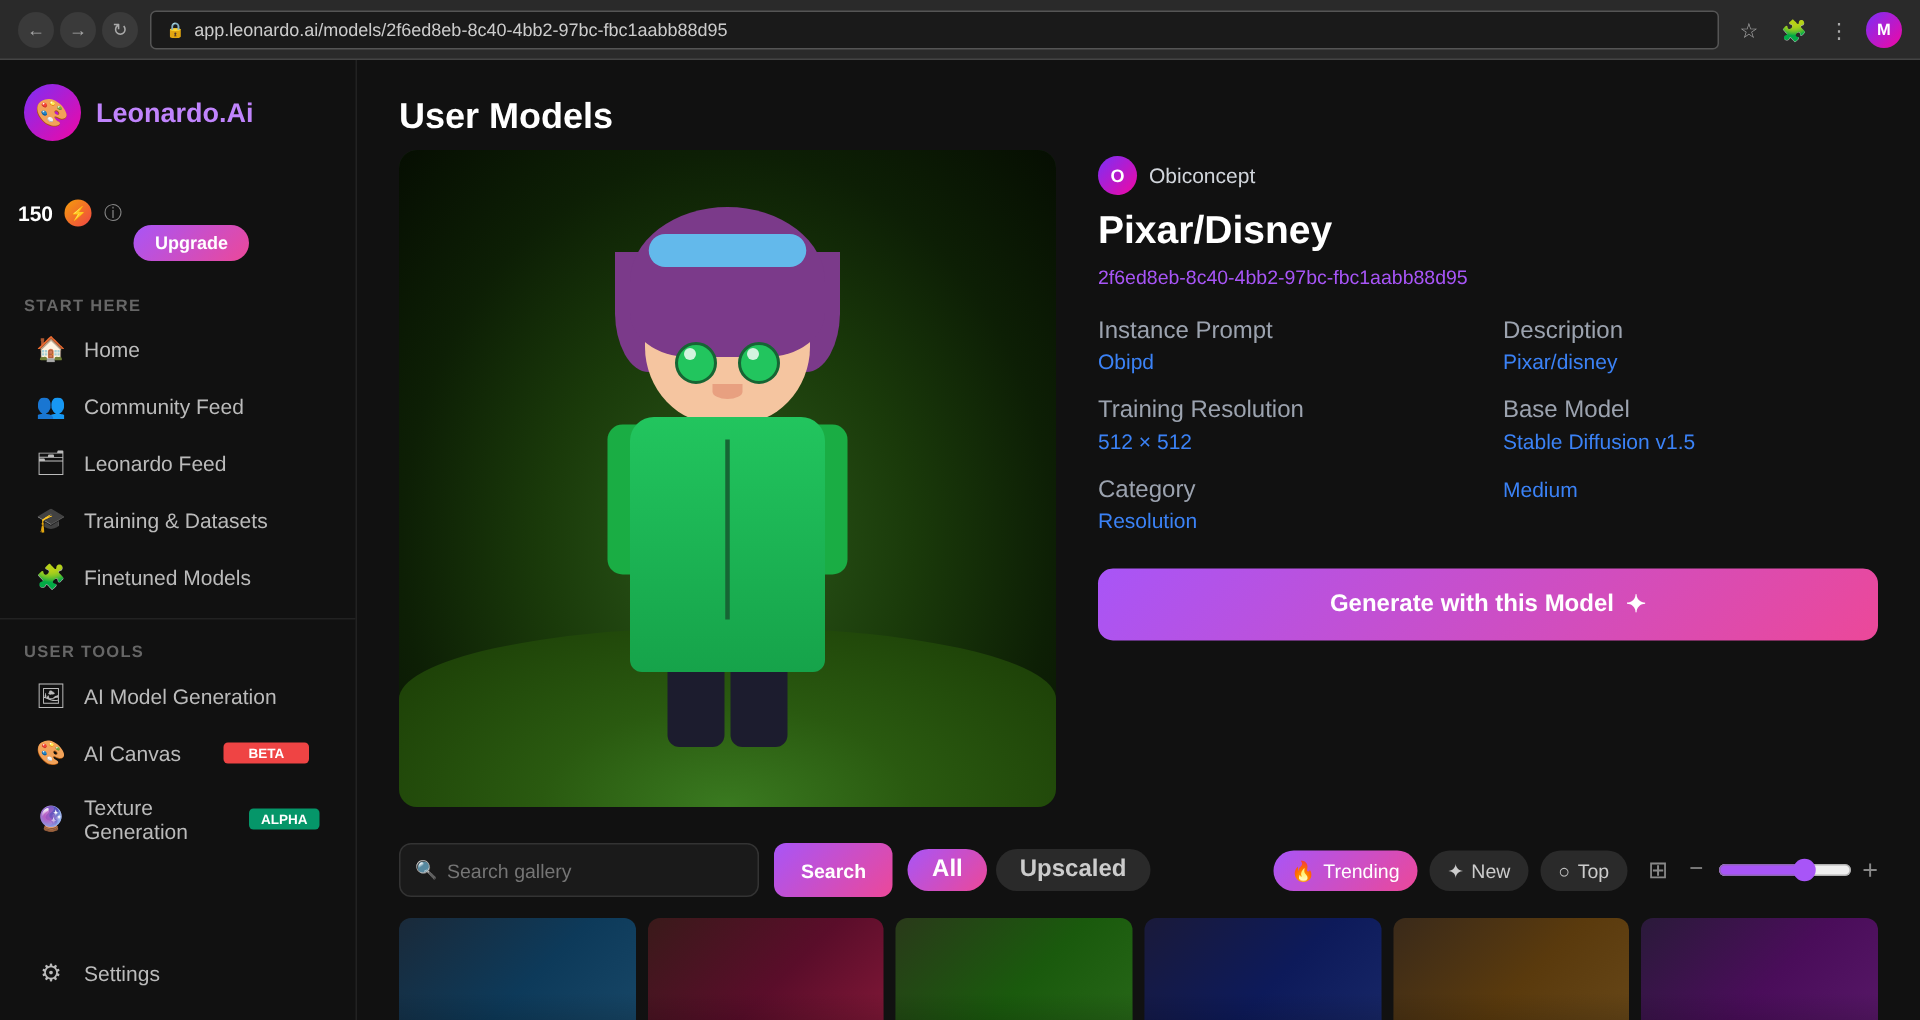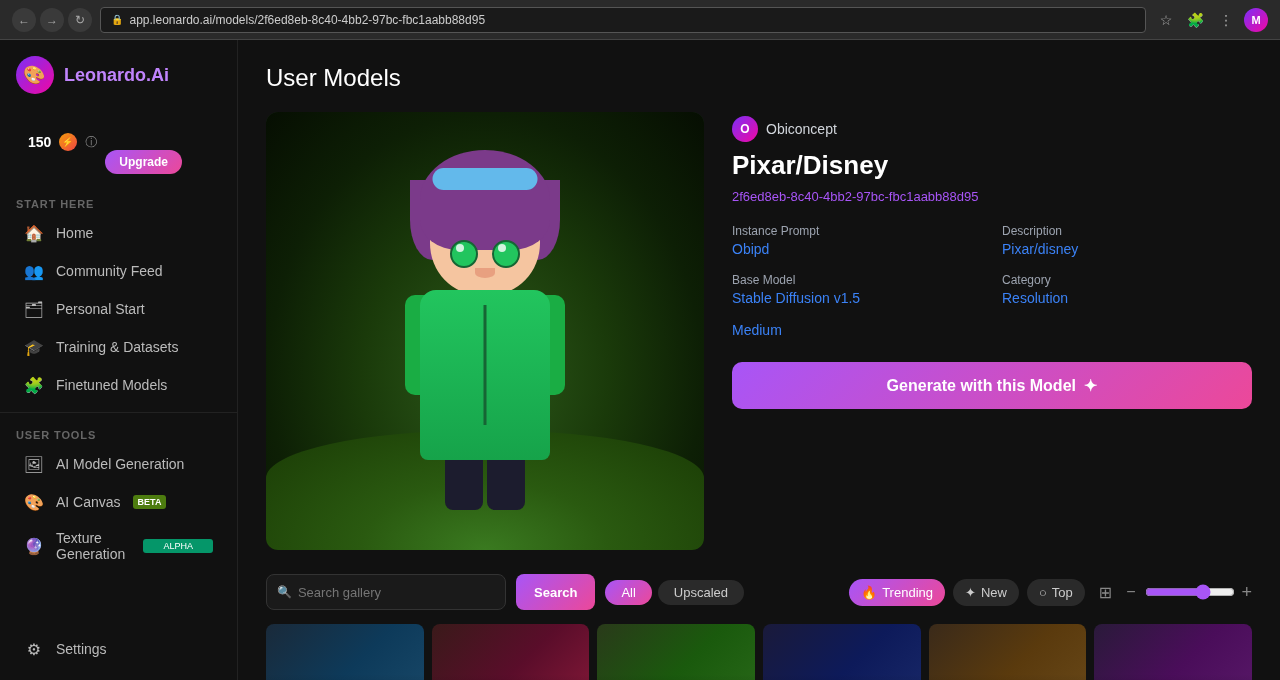--- a/index.html
+++ b/index.html
@@ -107,21 +107,21 @@
     .brand-name {
       font-size: 18px;
       font-weight: 700;
       color: #fff;
     }
     .brand-name span { color: #c084fc; }
 
     .token-row {
       display: flex;
       align-items: center;
-      padding: 0 28px 16px;
+      padding: 0 12px 16px;
       gap: 8px;
     }
     .token-count {
       font-size: 14px;
       font-weight: 600;
       color: #fff;
     }
     .token-icon {
       width: 18px; height: 18px;
       border-radius: 50%;
@@ -170,51 +170,51 @@
     }
 
     .sidebar-icon {
       width: 20px; height: 20px;
       display: flex; align-items: center; justify-content: center;
       font-size: 16px;
       flex-shrink: 0;
     }
 
     .beta-badge {
-      background: #4d7c0f;
+      background: #ef4444;
       color: white;
       font-size: 9px;
       font-weight: 700;
-      padding: 2px 5px;
+      padding: 2px 17px;
       border-radius: 3px;
-      margin-left: 0;
+      margin-left: 16px;
     }
     .alpha-badge {
       background: #059669;
       color: white;
       font-size: 9px;
-      font-weight: 400;
-      padding: 2px 20px;
+      font-weight: 700;
+      padding: 2px 8px;
       border-radius: 3px;
       margin-left: 4px;
     }
 
     
     .main-content {
       flex: 1;
       overflow-y: auto;
       background: #111;
       padding: 24px 28px;
     }
 
     .page-title {
       font-size: 24px;
-      font-weight: 400;
+      font-weight: 700;
       color: #fff;
-      margin-bottom: 20px;
+      margin-bottom: 8px;
     }
 
     
     .model-detail {
       display: flex;
       gap: 28px;
       margin-bottom: 24px;
     }
 
     .model-image-container {
@@ -292,21 +292,21 @@
 
     .info-grid {
       display: grid;
       grid-template-columns: 1fr 1fr;
       gap: 16px 20px;
       margin-bottom: 24px;
     }
 
     .info-field label {
       display: block;
-      font-size: 12px;
+      font-size: 16px;
       color: #9ca3af;
       margin-bottom: 3px;
     }
     .info-field .value {
       font-size: 14px;
       color: #3b82f6;
       font-weight: 500;
     }
 
     .generate-btn {
@@ -369,22 +369,22 @@
     .filter-btns {
       display: flex;
       gap: 6px;
       margin-right: auto;
     }
 
     .filter-btn {
       padding: 5px 16px;
       border-radius: 16px;
       border: none;
-      font-size: 13px;
-      font-weight: 400;
+      font-size: 16px;
+      font-weight: 700;
       cursor: pointer;
     }
     .filter-btn.active {
       background: linear-gradient(135deg, #a855f7, #ec4899);
       color: white;
     }
     .filter-btn.inactive {
       background: #2a2a2a;
       color: #ccc;
     }
@@ -521,21 +521,21 @@
     <div class="sidebar-item">
       <span class="sidebar-icon">🏠</span>
       <span>Home</span>
     </div>
     <div class="sidebar-item">
       <span class="sidebar-icon">👥</span>
       <span>Community Feed</span>
     </div>
     <div class="sidebar-item">
       <span class="sidebar-icon">🗂</span>
-      <span>Personal Start</span>
+      <span>Leonardo Feed</span>
     </div>
     <div class="sidebar-item">
       <span class="sidebar-icon">🎓</span>
       <span>Training &amp; Datasets</span>
     </div>
     <div class="sidebar-item">
       <span class="sidebar-icon">🧩</span>
       <span>Finetuned Models</span>
     </div>
 
@@ -618,20 +618,24 @@
         <div class="model-id">2f6ed8eb-8c40-4bb2-97bc-fbc1aabb88d95</div>
 
         <div class="info-grid">
           <div class="info-field">
             <label>Instance Prompt</label>
             <div class="value">Obipd</div>
           </div>
           <div class="info-field">
             <label>Description</label>
             <div class="value">Pixar/disney</div>
+          </div>
+          <div class="info-field">
+            <label>Training Resolution</label>
+            <div class="value">512 × 512</div>
           </div>
           <div class="info-field">
             <label>Base Model</label>
             <div class="value">Stable Diffusion v1.5</div>
           </div>
           <div class="info-field">
             <label>Category</label>
             <div class="value">Resolution</div>
           </div>
           <div class="info-field">

